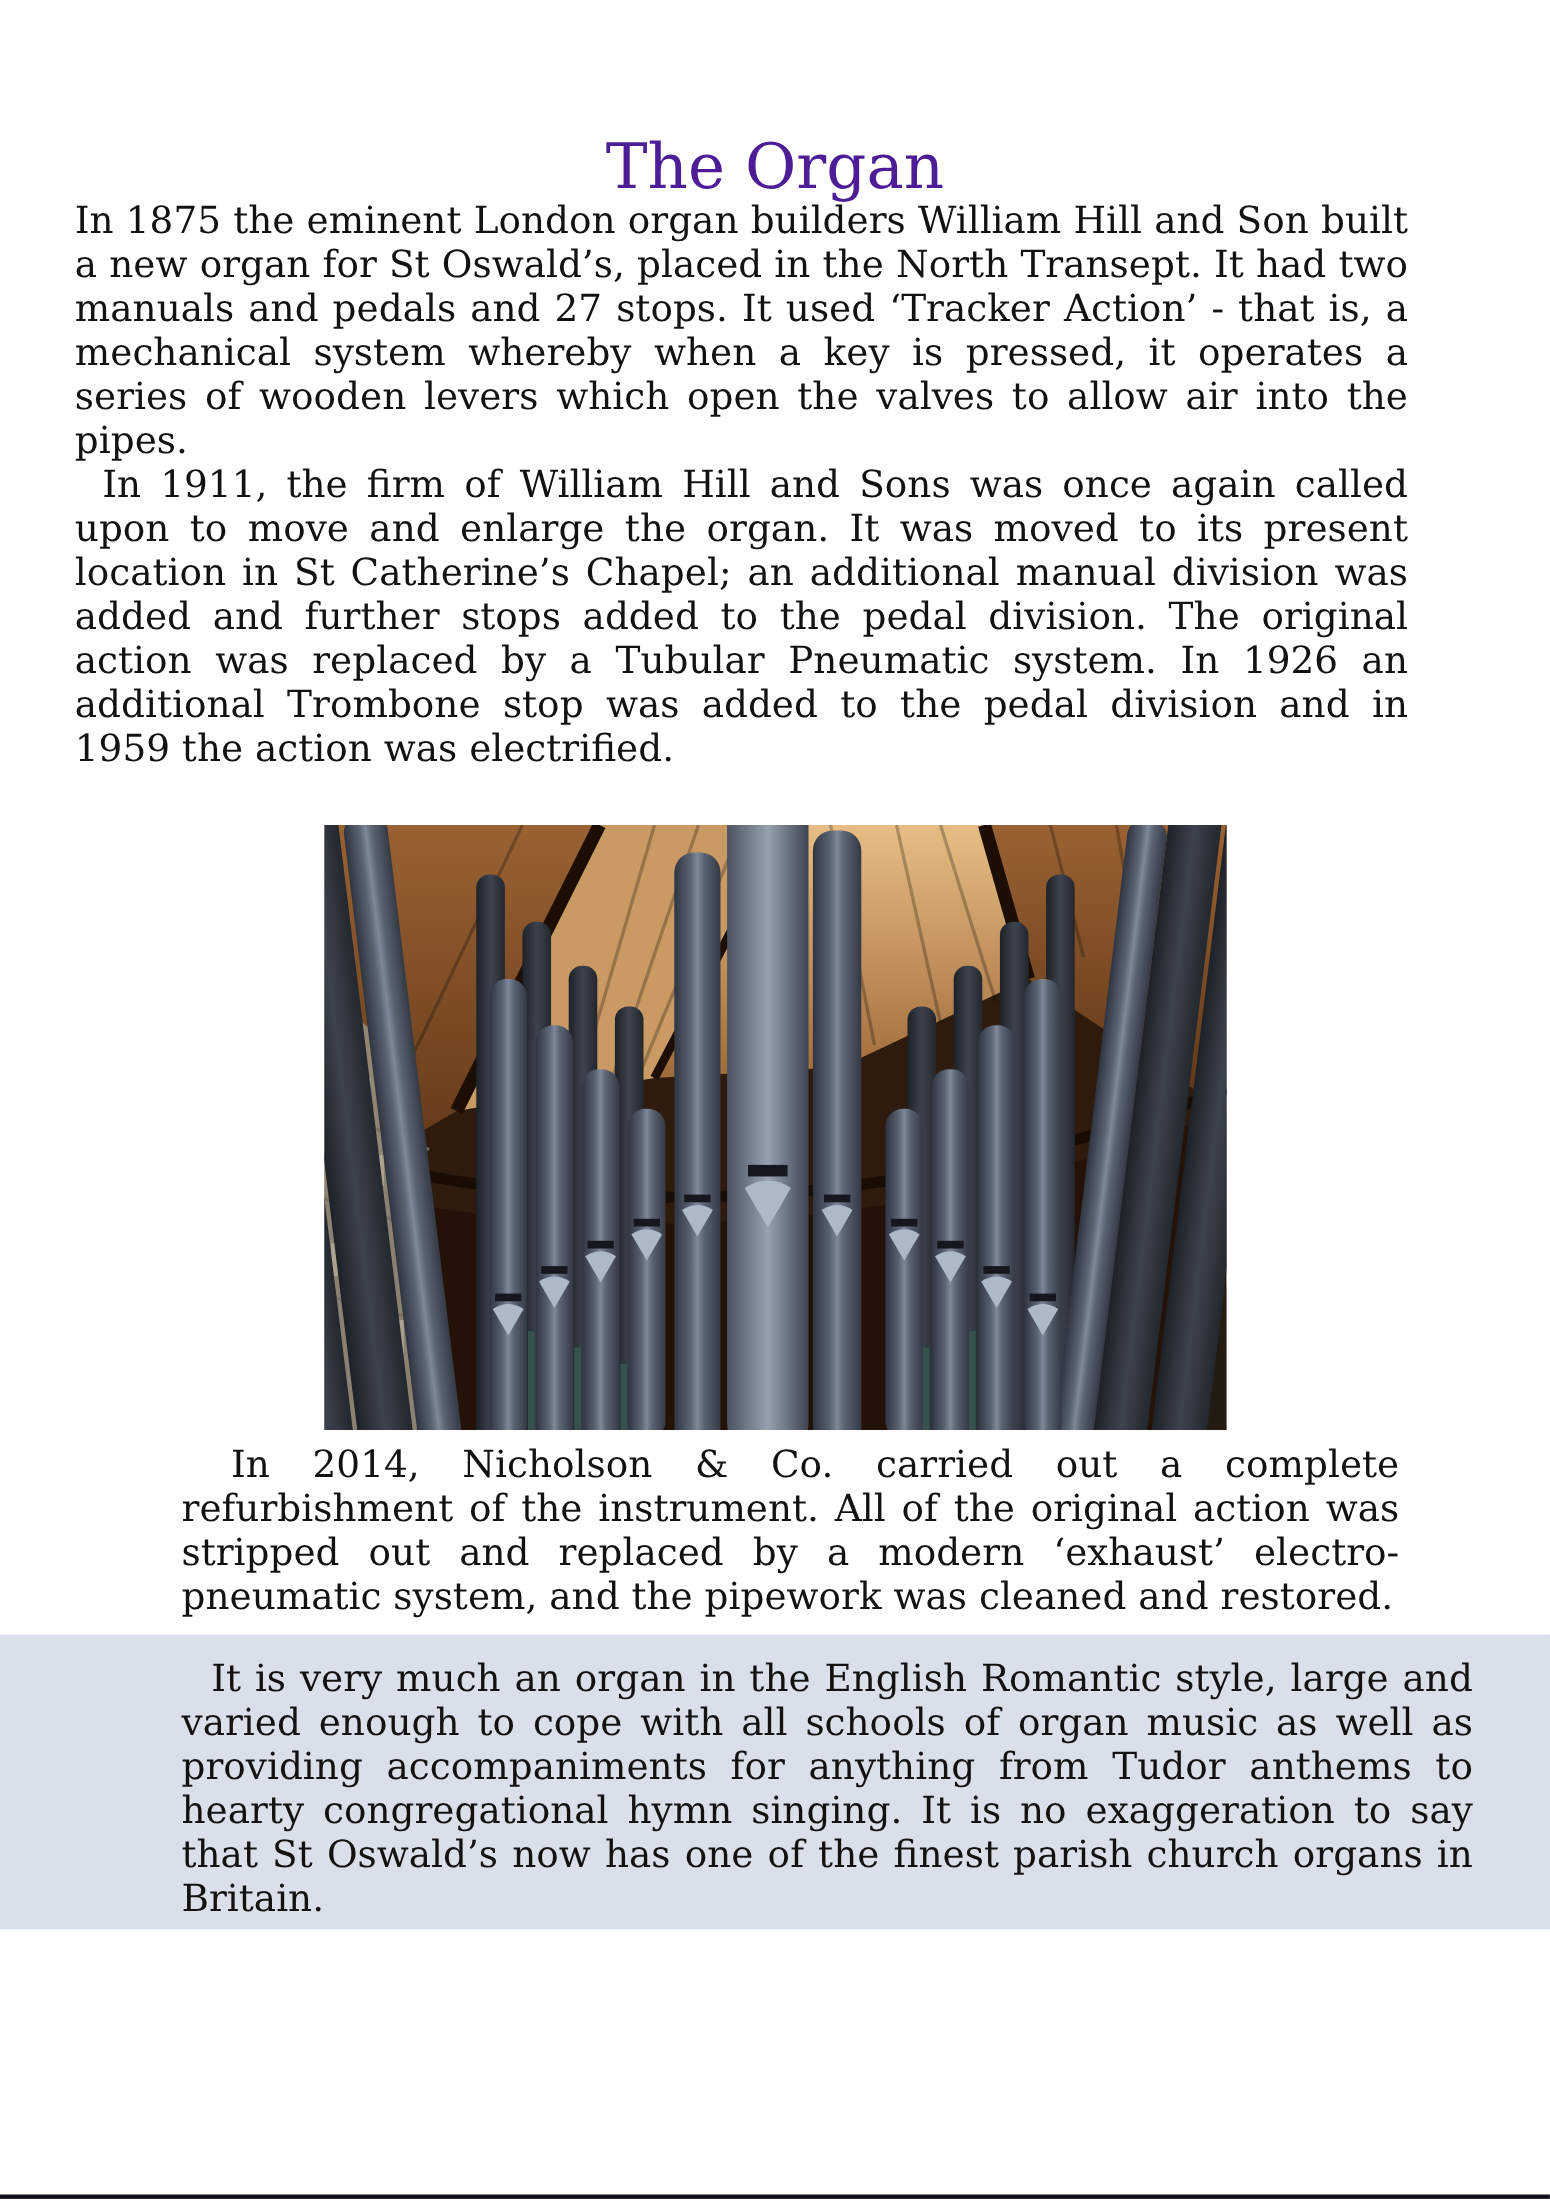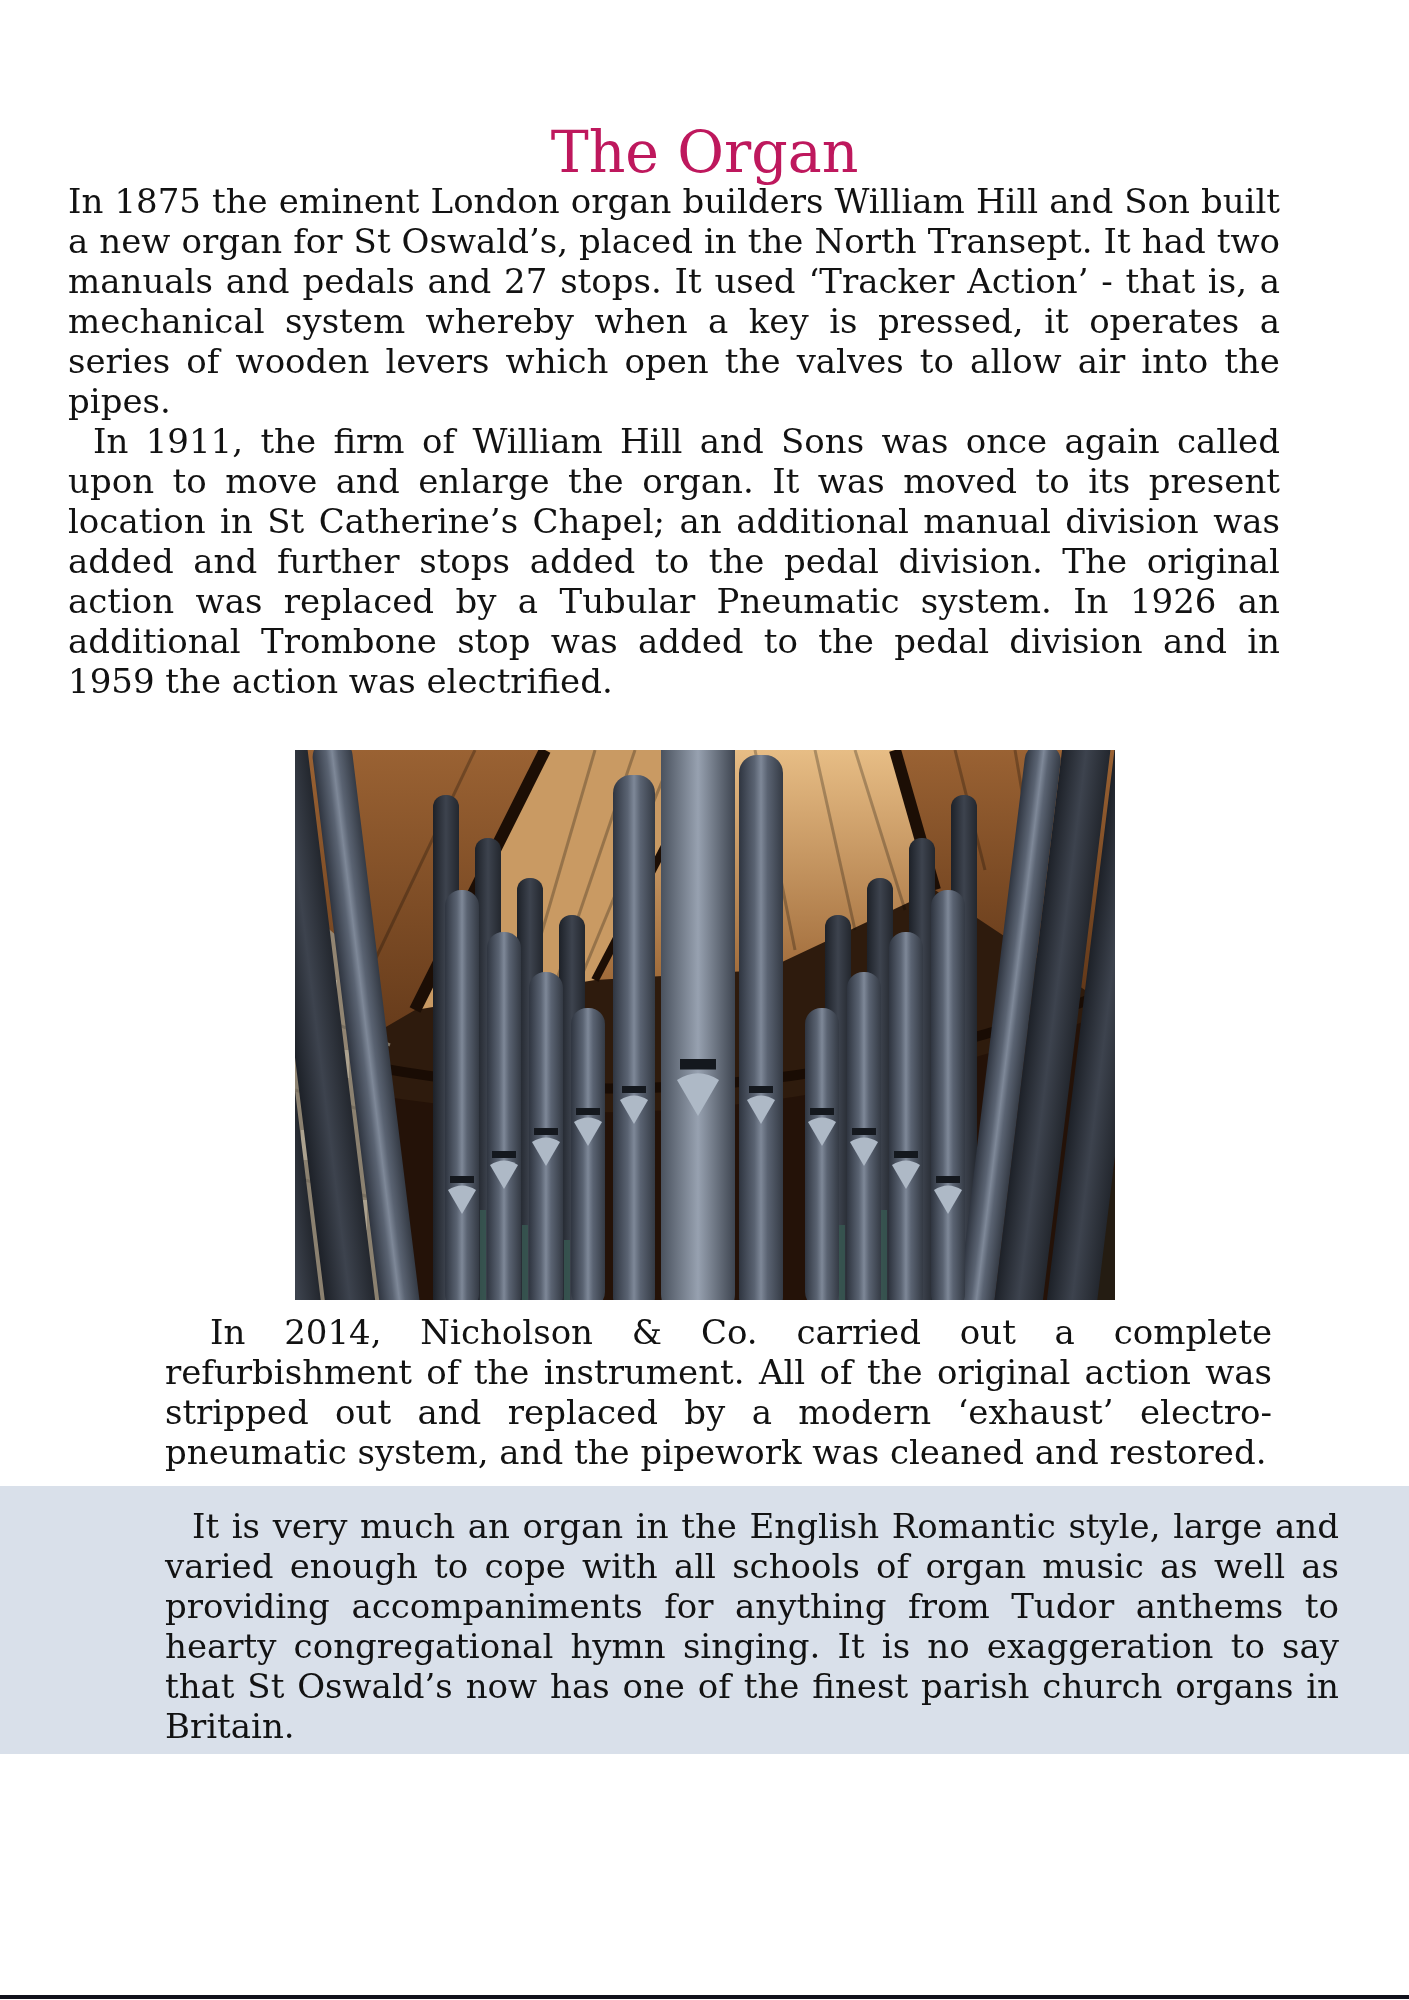--- a/index.html
+++ b/index.html
@@ -12,21 +12,21 @@
     font-family:"DejaVu Serif","Liberation Serif",serif;
     color:#121212;
   }
   .page-title{
     margin:0;
     padding-top:124px;
     font-size:57px;
     line-height:57px;
     font-weight:400;
     text-align:center;
-    color:#be185d;
+    color:#4c1d95;
   }
   .content-a{padding:0 129px 0 68px;}
   .content-b{padding:12px 137px 0 165px;}
   p.para{
     margin:0;
     font-size:34px;
     line-height:40px;
     text-align:justify;
     text-justify:inter-word;
     hyphens:none;

